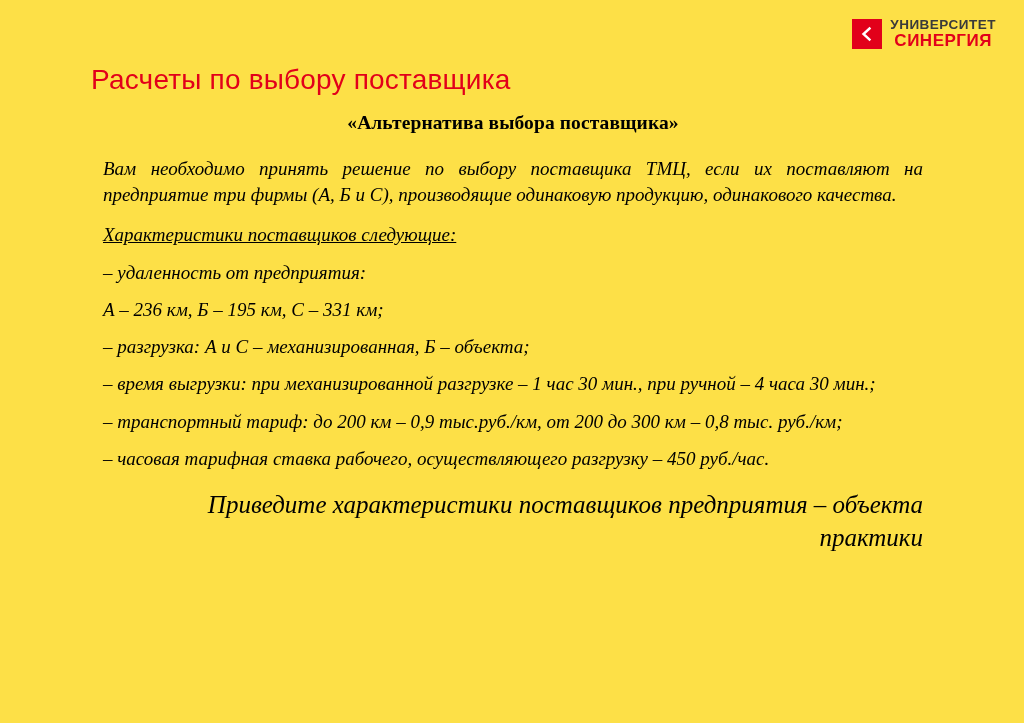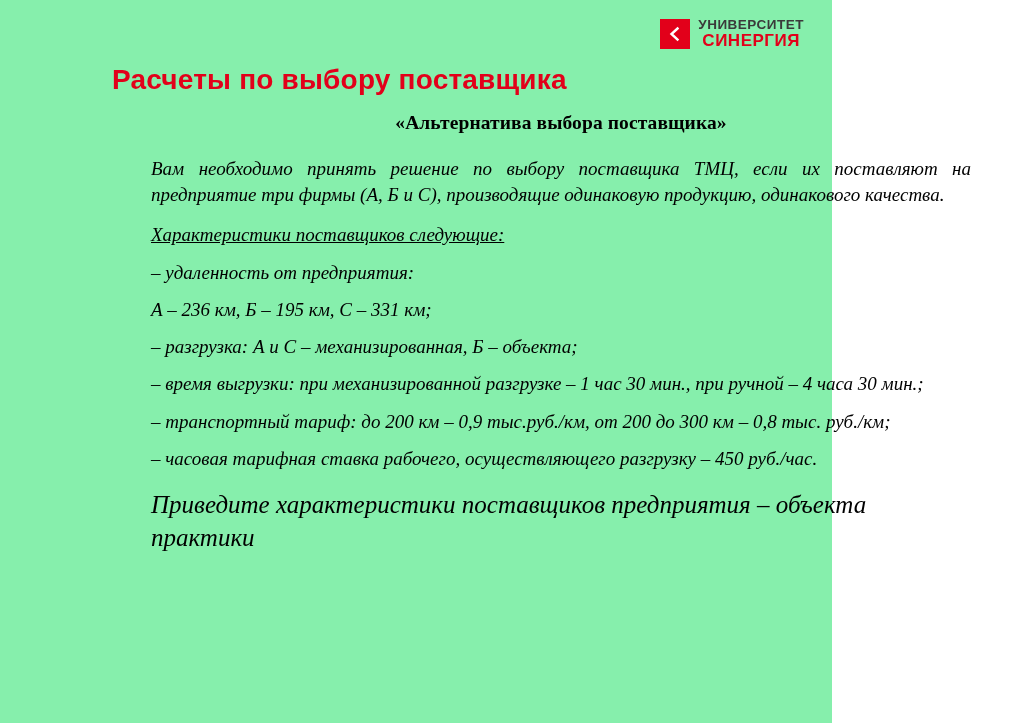--- a/index.html
+++ b/index.html
@@ -11,24 +11,24 @@
     width: 1024px;
     height: 723px;
     font-family: "Liberation Serif", serif;
     color: #000000;
     position: relative;
     overflow: hidden;
   }
 
   .slide {
     position: relative;
-    width: 832px;
+    width: 1024px;
     height: 723px;
     box-sizing: border-box;
-    background: #86efac;
+    background: #fde047;
   }
 
   
   .logo {
     position: absolute;
     top: 18px;
     right: 28px;
     display: flex;
     align-items: center;
     gap: 8px;
@@ -57,36 +57,35 @@
   }
   .logo-text .line2 {
     font-size: 17px;
     color: #e2001a;
     text-align: center;
   }
 
   
   .slide-title {
     position: absolute;
-    left: 112px;
+    left: 91px;
     top: 45px;
     font-family: "Liberation Sans", sans-serif;
-    font-weight: bold;
+    font-weight: normal;
     font-size: 28px;
     color: #e2001a;
     letter-spacing: 0.2px;
   }
 
   
   .content {
     position: absolute;
     left: 103px;
     top: 112px;
     width: 820px;
-    margin-left: 48px;
   }
 
   .subtitle {
     text-align: center;
     font-weight: bold;
     font-size: 19.5px;
     margin: 0 0 22px 0;
     letter-spacing: 0.1px;
   }
 
@@ -102,21 +101,21 @@
     text-align: justify;
     margin-bottom: 14px;
   }
   p.italic {
     font-style: italic;
     text-decoration: underline;
   }
 
   .closing {
     margin-top: 16px;
-    text-align: left;
+    text-align: right;
     font-style: italic;
     font-size: 25px;
     line-height: 1.32;
   }
 </style>
 </head>
 <body>
 
 <div class="slide">
 

